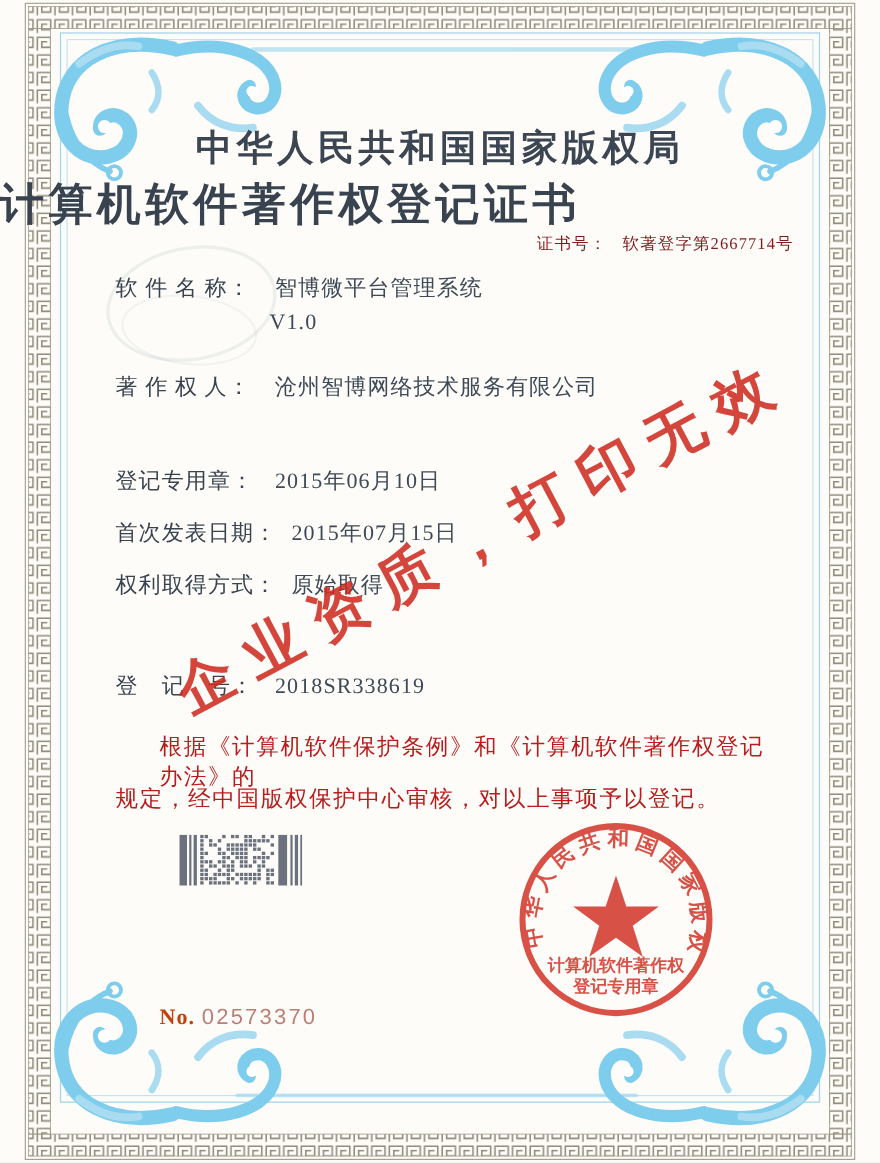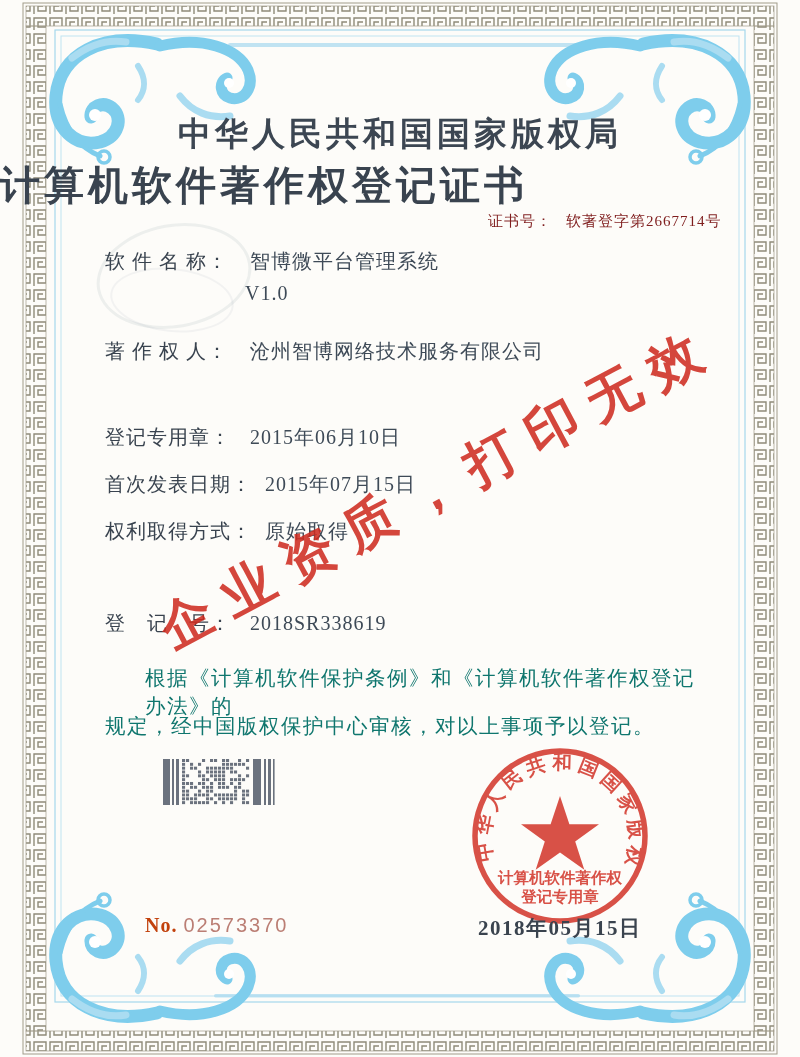--- a/index.html
+++ b/index.html
@@ -18,21 +18,21 @@
   .cert-title{
     left:0;top:158px;width:800px;text-align:left;
     font-size:40px;font-weight:bold;letter-spacing:4px;color:#39434f;
   }
   .cert-no-line{left:488px;top:212px;font-size:15px;color:#7f1d1d;letter-spacing:1px;}
   .cert-no-line .num{margin-left:14px;}
   .field-row{left:105px;font-size:20px;}
   .field-label{display:inline-block;min-width:132px;color:#39434f;letter-spacing:1px;}
   .field-value{margin-left:8px;color:#3e4a57;letter-spacing:1px;}
   .value-line2{left:245px;font-size:20px;letter-spacing:1px;}
-  .statement{font-size:20.5px;letter-spacing:1.5px;color:#0f766e;}
+  .statement{font-size:20.5px;letter-spacing:1.5px;color:#b91c1c;}
   .ghost-stamp{
     left:96px;top:224px;width:150px;height:98px;border-radius:50%;
     border:3px solid rgba(145,160,172,0.14);transform:rotate(-10deg);
   }
   .ghost-stamp2{
     left:110px;top:268px;width:120px;height:60px;border-radius:50%;
     border:2px solid rgba(145,160,172,0.10);transform:rotate(6deg);
   }
   .watermark{
     left:118px;top:300px;width:640px;text-align:center;
@@ -285,15 +285,14 @@
       <textPath href="#ringPath" startOffset="2" textLength="292">中华人民共和国国家版权局</textPath>
     </text>
     <polygon fill="#d6453a" points="92,52 101.4,80.2 131,80.2 107.2,97.6 116.3,125.8 92,108.6 67.7,125.8 76.8,97.6 53,80.2 82.6,80.2"></polygon>
     <text x="92" y="139" text-anchor="middle" font-size="15.5" font-weight="bold" fill="#d6453a" font-family="Liberation Serif, DejaVu Serif, serif">计算机软件著作权</text>
     <text x="92" y="158" text-anchor="middle" font-size="15.5" font-weight="bold" fill="#d6453a" font-family="Liberation Serif, DejaVu Serif, serif">登记专用章</text>
   </svg>
 
   <div class="abs serial-line">
     <span class="no-label">No.</span><span class="no-num">02573370</span>
   </div>
-  <div class="abs issue-date">2018年05月15日</div>
 
 </div>
 
 </body></html>

